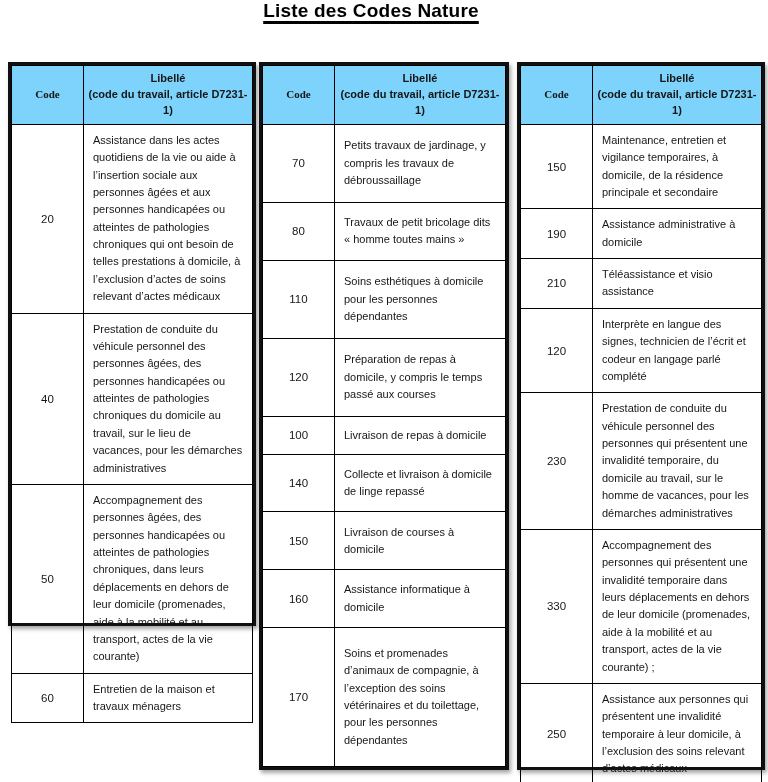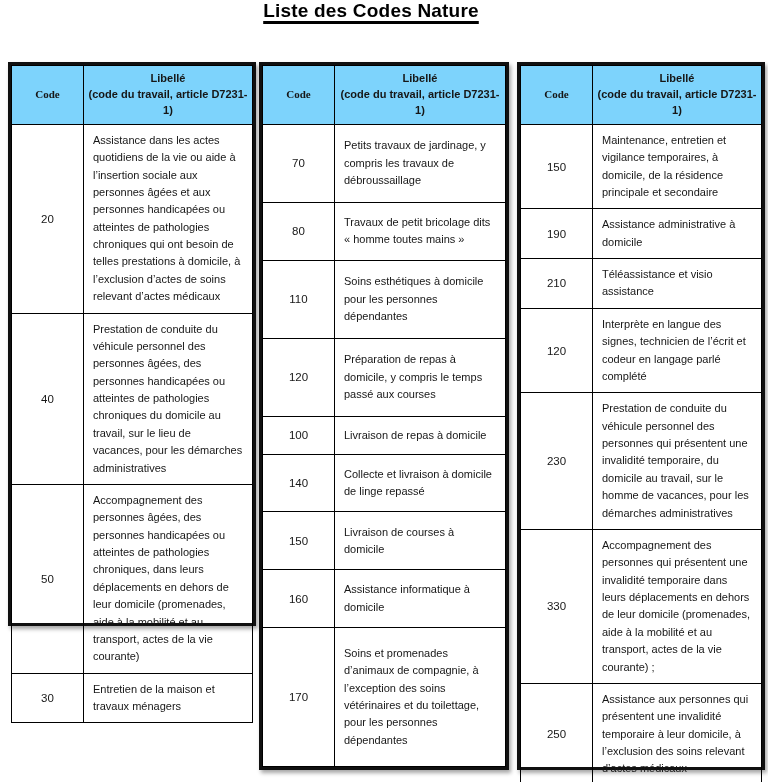--- a/index.html
+++ b/index.html
@@ -105,21 +105,21 @@
           </tr>
           <tr>
             <td class="c-code">40</td>
             <td class="c-lib">Prestation de conduite du véhicule personnel des personnes âgées, des personnes handicapées ou atteintes de pathologies chroniques du domicile au travail, sur le lieu de vacances, pour les démarches administratives</td>
           </tr>
           <tr>
             <td class="c-code">50</td>
             <td class="c-lib">Accompagnement des personnes âgées, des personnes handicapées ou atteintes de pathologies chroniques, dans leurs déplacements en dehors de leur domicile (promenades, aide à la mobilité et au transport, actes de la vie courante)</td>
           </tr>
           <tr>
-            <td class="c-code">30</td>
+            <td class="c-code">60</td>
             <td class="c-lib">Entretien de la maison et travaux ménagers</td>
           </tr>
         </tbody>
     </table>
   </div>
 
   <div class="tbl-wrap" id="tbl-mid">
     <table class="codes">
       <thead>
         <tr>

